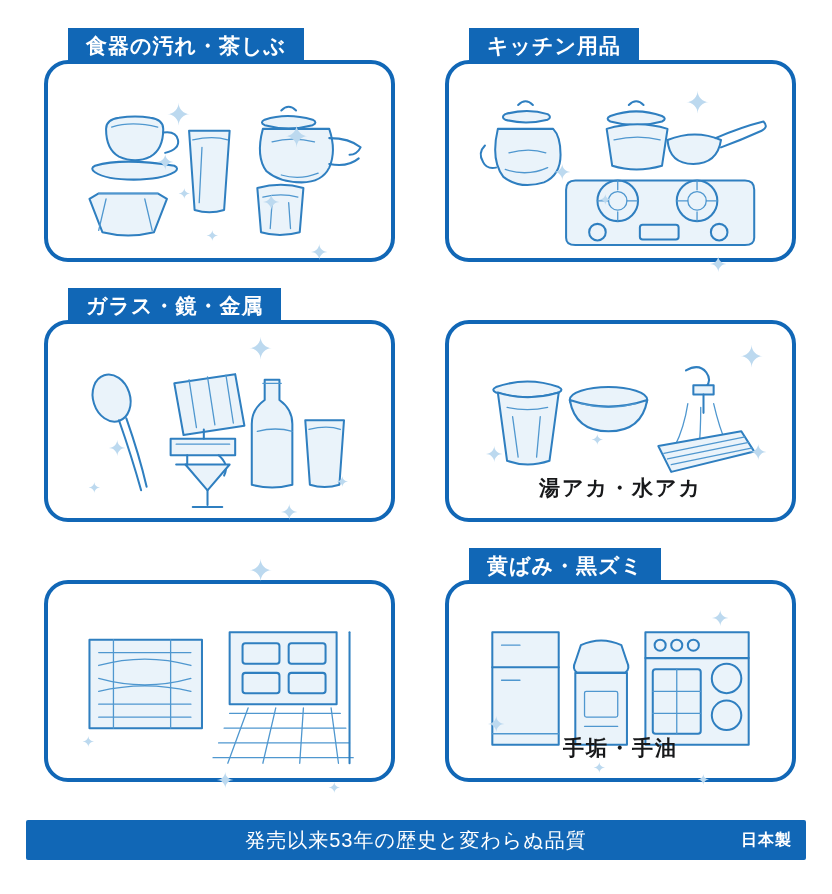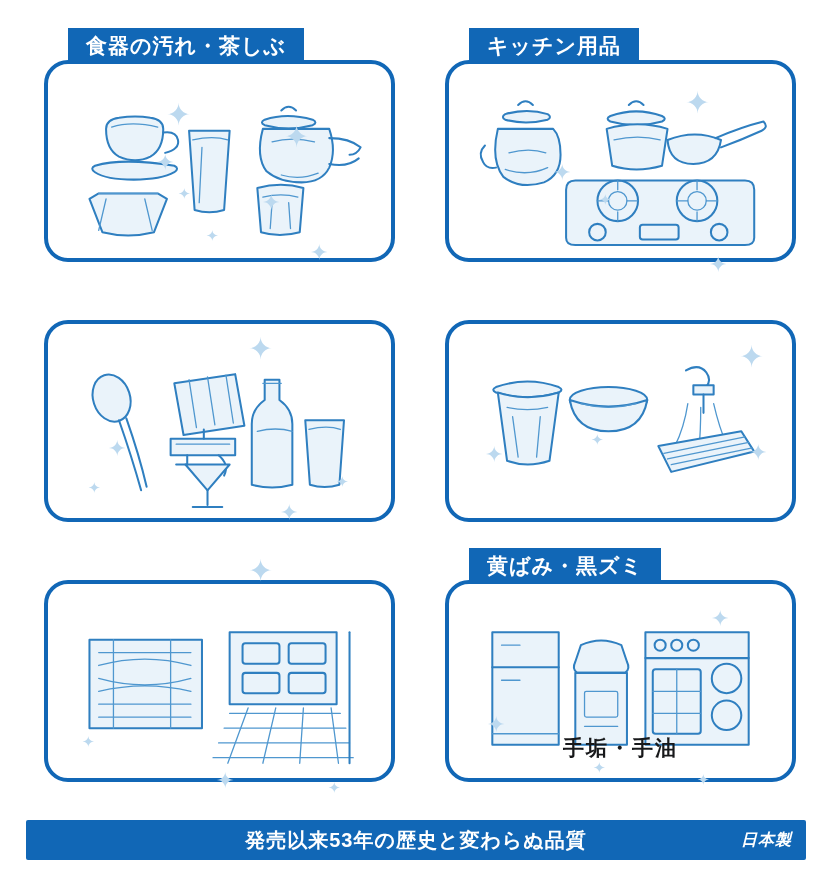--- a/index.html
+++ b/index.html
@@ -98,31 +98,30 @@
     height: 40px;
     background: #1167b6;
     display: flex;
     align-items: center;
     justify-content: center;
     border-radius: 2px;
   }
   .footer-text {
     color: #ffffff;
     font-size: 20px;
-    font-weight: bold;
+    font-weight: normal;
     letter-spacing: 1px;
   }
   .footer-right {
     position: absolute;
     right: 14px;
     color: #ffffff;
     font-size: 16px;
     font-weight: bold;
     letter-spacing: 1px;
-    font-style: italic;
   }
 
   .sparkle {
     position: absolute;
     color: #bcd9ef;
     font-size: 22px;
     line-height: 1;
     pointer-events: none;
     user-select: none;
   }
@@ -297,20 +296,21 @@
               <path class="stroke-thin" d="M262 84 q20 -5 34 0"></path>
             </g>
           </svg>
         </div>
         <span class="sparkle" style="left:60px; top:114px;">✦</span>
         <span class="sparkle small" style="left:40px; top:156px;">✦</span>
         <span class="sparkle big" style="left:200px; top:10px;">✦</span>
         <span class="sparkle" style="left:232px; top:178px;">✦</span>
         <span class="sparkle small" style="left:288px; top:150px;">✦</span>
       </div>
+      <div class="badge">ガラス・鏡・金属</div>
     </div>
 
     <div class="cell">
       <div class="panel">
         <div class="art">
           <svg viewBox="0 0 330 180" preserveAspectRatio="xMidYMid meet" aria-hidden="true">
 
             <g>
               <path class="fill-light" d="M30 38 q34 -12 68 0 q6 3 0 6 q-34 10 -68 0 q-6 -3 0 -6 z"></path>
               <path class="fill-light" d="M32 44 l10 74 q22 8 46 0 l10 -74 q-34 10 -66 0 z"></path>
@@ -330,20 +330,21 @@
               <path class="stroke" d="M255 46 v20"></path>
               <path class="stroke-thin" d="M238 56 q-4 26 -14 46 M252 60 q0 26 -2 46 M266 56 q6 26 14 44"></path>
             </g>
 
             <g>
               <path class="fill-light" d="M206 102 l90 -16 l14 22 l-90 22 z"></path>
               <path class="stroke-thin" d="M212 110 l88 -18 M216 116 l88 -18 M220 122 l88 -18"></path>
             </g>
           </svg>
         </div>
+        <div class="caption">湯アカ・水アカ</div>
         <span class="sparkle" style="left:36px; top:120px;">✦</span>
         <span class="sparkle small" style="left:142px; top:108px;">✦</span>
         <span class="sparkle big" style="left:290px; top:18px;">✦</span>
         <span class="sparkle" style="left:300px; top:118px;">✦</span>
       </div>
     </div>
 
     <div class="cell">
       <div class="panel">
         <div class="art">

